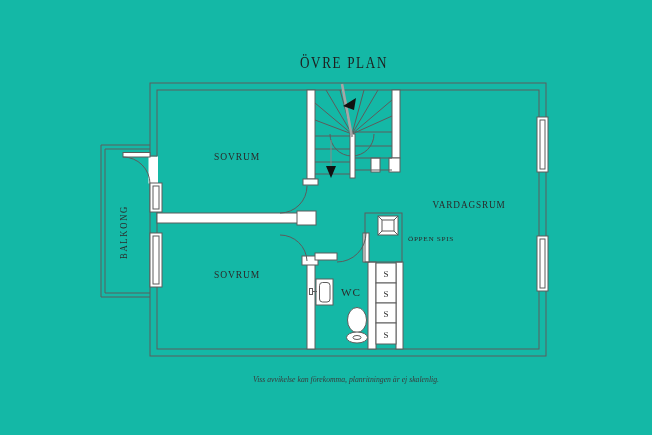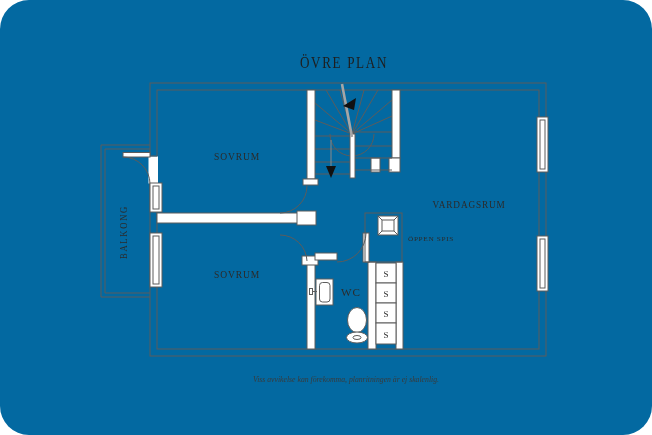--- a/index.html
+++ b/index.html
@@ -1,16 +1,16 @@
 <!DOCTYPE html>
 <html><head>
 <meta charset="utf-8">
 <style>
   html,body{margin:0;padding:0;background:#ffffff;}
-  .page{position:relative;width:652px;height:435px;background:#0369a1;overflow:hidden;border-radius:29px;}
+  .page{position:relative;width:652px;height:435px;background:#14b8a6;overflow:hidden;}
   svg{display:block;}
   svg text{font-family:"Liberation Serif","DejaVu Serif",serif;fill:#2b2b2b;}
   .t-title{font-size:16px;letter-spacing:2px;fill:#1e1e1e;}
   .t-room{font-size:11px;letter-spacing:1px;}
   .t-small{font-size:7px;letter-spacing:0.6px;}
   .t-s{font-size:9px;}
   .t-balk{font-size:10px;letter-spacing:2px;}
   .t-disc{font-size:8px;font-style:italic;fill:#3a3a3a;}
   .wall{fill:#ffffff;stroke:#5c5c5c;stroke-width:1;}
   .ln{fill:none;stroke:#5c5c5c;stroke-width:1;}

